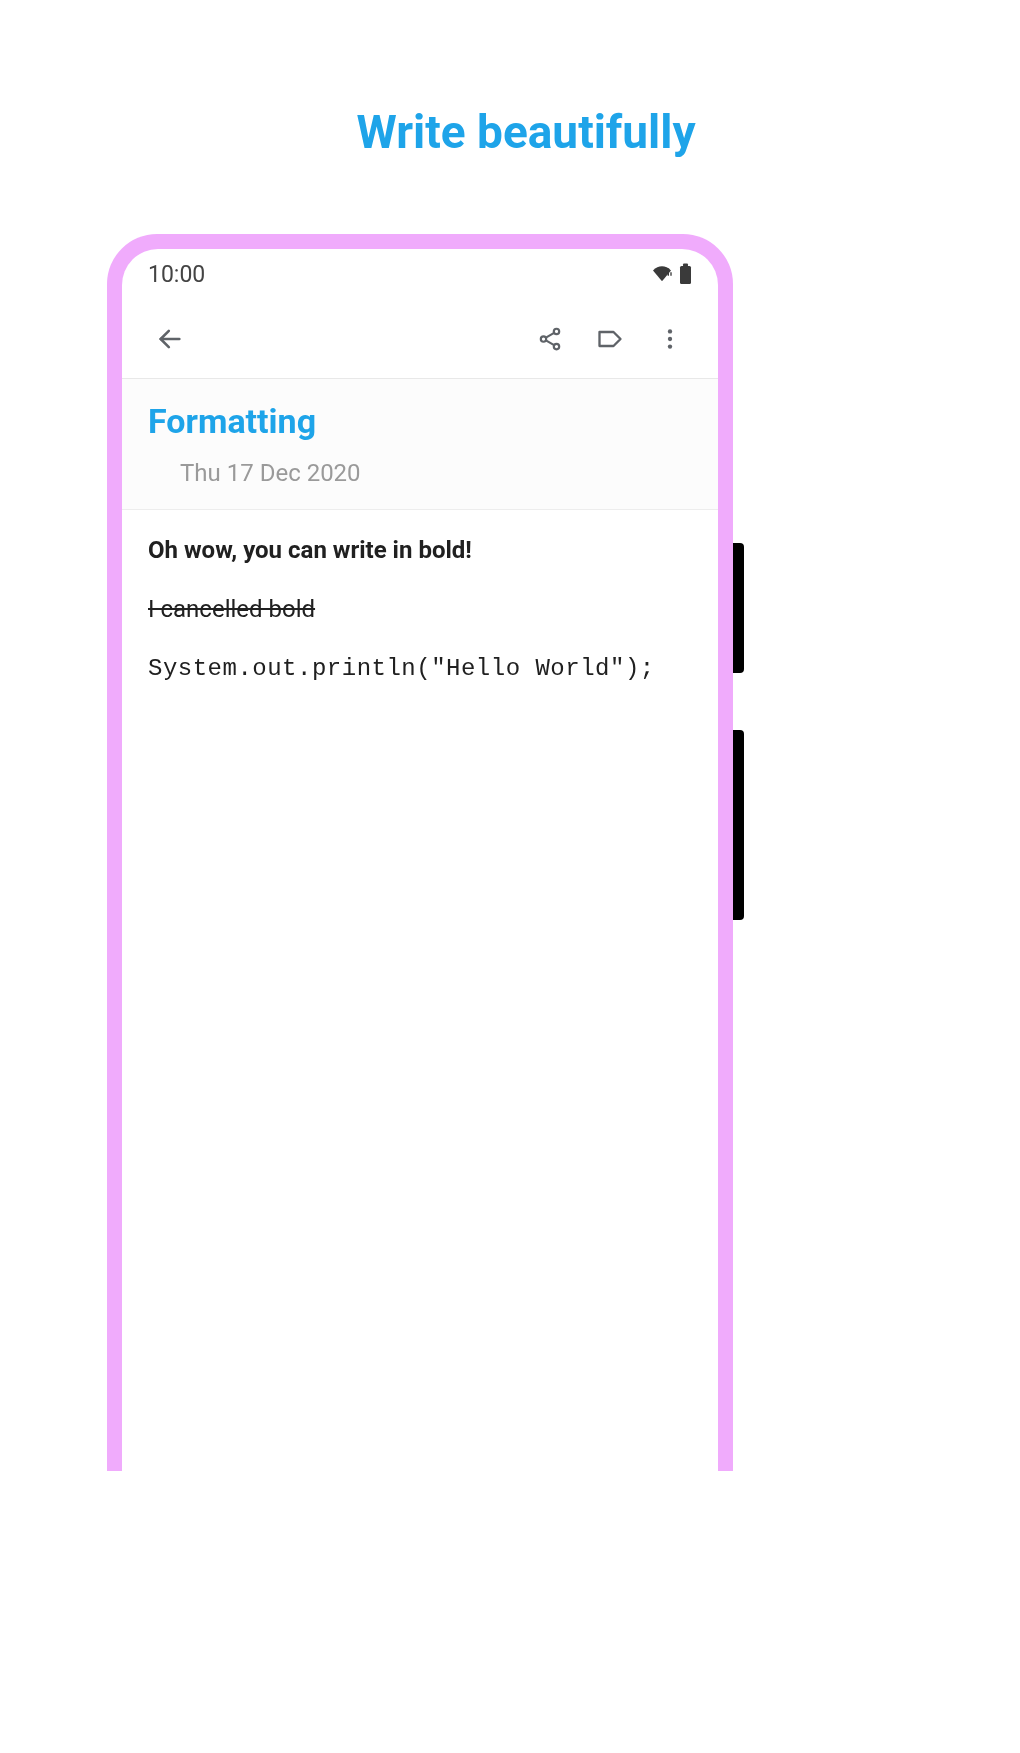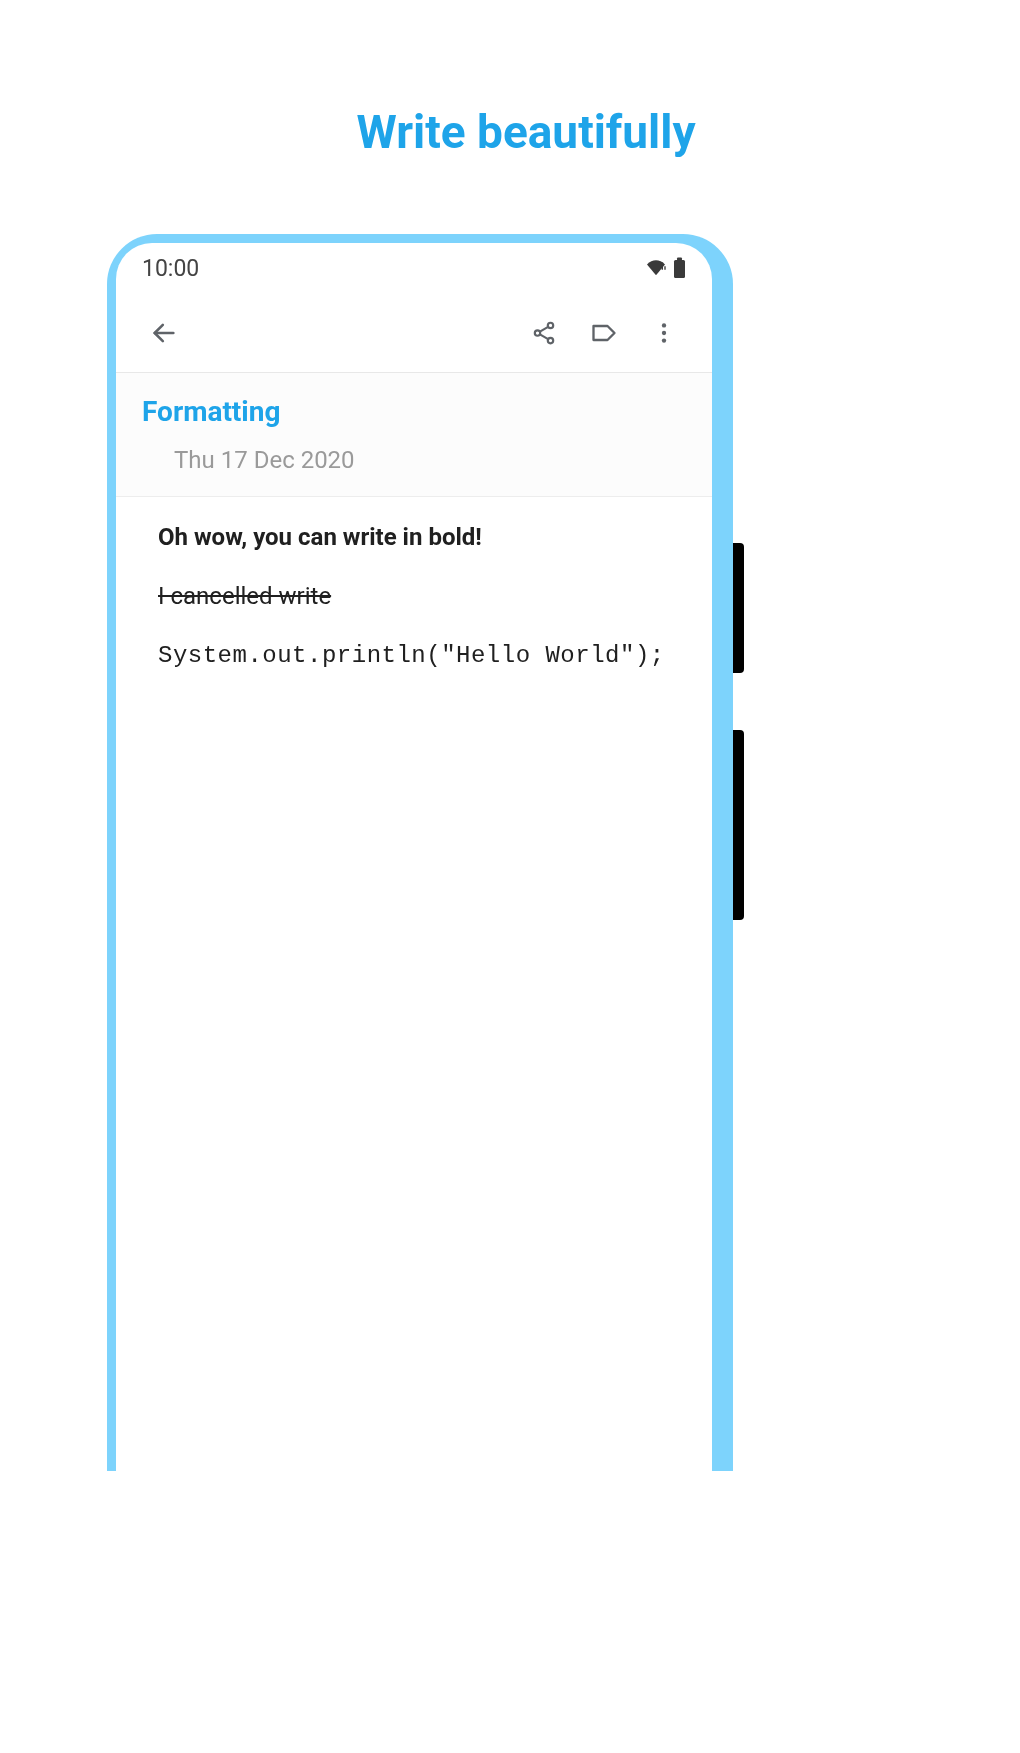--- a/index.html
+++ b/index.html
@@ -15,23 +15,23 @@
     font-size: 46px;
     font-weight: 700;
   }
 
   .phone {
     position: absolute;
     top: 234px;
     left: 107px;
     width: 626px;
     height: 1237px;
-    background: #7dd3fc;
+    background: #f0abfc;
     border-radius: 50px 50px 0 0;
-    padding: 9px;
+    padding: 15px;
     overflow: hidden;
   }
 
   .side-btn-1 {
     position: absolute;
     top: 543px;
     left: 733px;
     width: 11px;
     height: 130px;
     background: #000;
@@ -95,38 +95,38 @@
   }
   .icon-btn svg { display: block; }
 
   .note-header {
     padding: 22px 26px 22px 26px;
     border-bottom: 1px solid #ededed;
     background: #fcfcfc;
   }
   .note-title {
     color: #1ea4e9;
-    font-size: 28px;
+    font-size: 34px;
     font-weight: 700;
     margin-bottom: 18px;
   }
   .note-date {
     color: #9a9a9a;
     font-size: 24px;
     font-weight: 400;
     margin-left: 32px;
   }
 
   .note-body {
     padding: 24px 26px;
     font-size: 24px;
     line-height: 1.38;
     color: #202020;
   }
-  .note-body p { margin-bottom: 26px; margin-left: 16px; }
+  .note-body p { margin-bottom: 26px; }
   .bold { font-weight: 700; }
   .italic { font-style: italic; }
   .strike { text-decoration: line-through; }
   .mono { font-family: "Courier New", monospace; letter-spacing: 0.5px; }
   .link { color: #1ea4e9; text-decoration: underline; }
 </style>
 </head>
 <body>
 
 <div class="page-title">Write beautifully</div>
@@ -191,21 +191,21 @@
       </div>
     </div>
 
     <div class="note-header">
       <div class="note-title">Formatting</div>
       <div class="note-date">Thu 17 Dec 2020</div>
     </div>
 
     <div class="note-body">
       <p class="bold">Oh wow, you can write in bold!</p>
-      <p class="strike">I cancelled write</p>
+      <p class="strike">I cancelled bold</p>
       <p class="mono">System.out.println("Hello World");</p>
     </div>
 
   </div>
 </div>
 
 <div class="side-btn-1"></div>
 <div class="side-btn-2"></div>
 
 </body></html>

